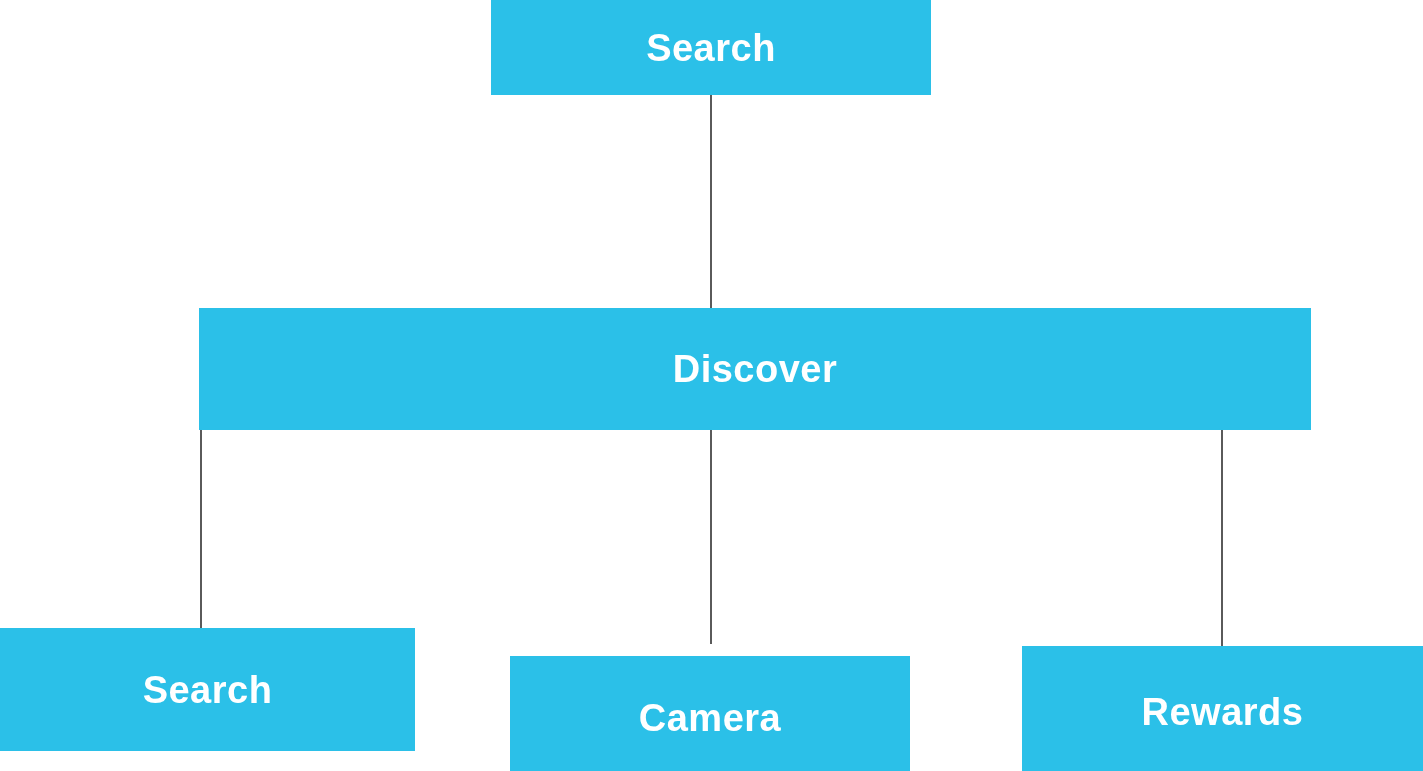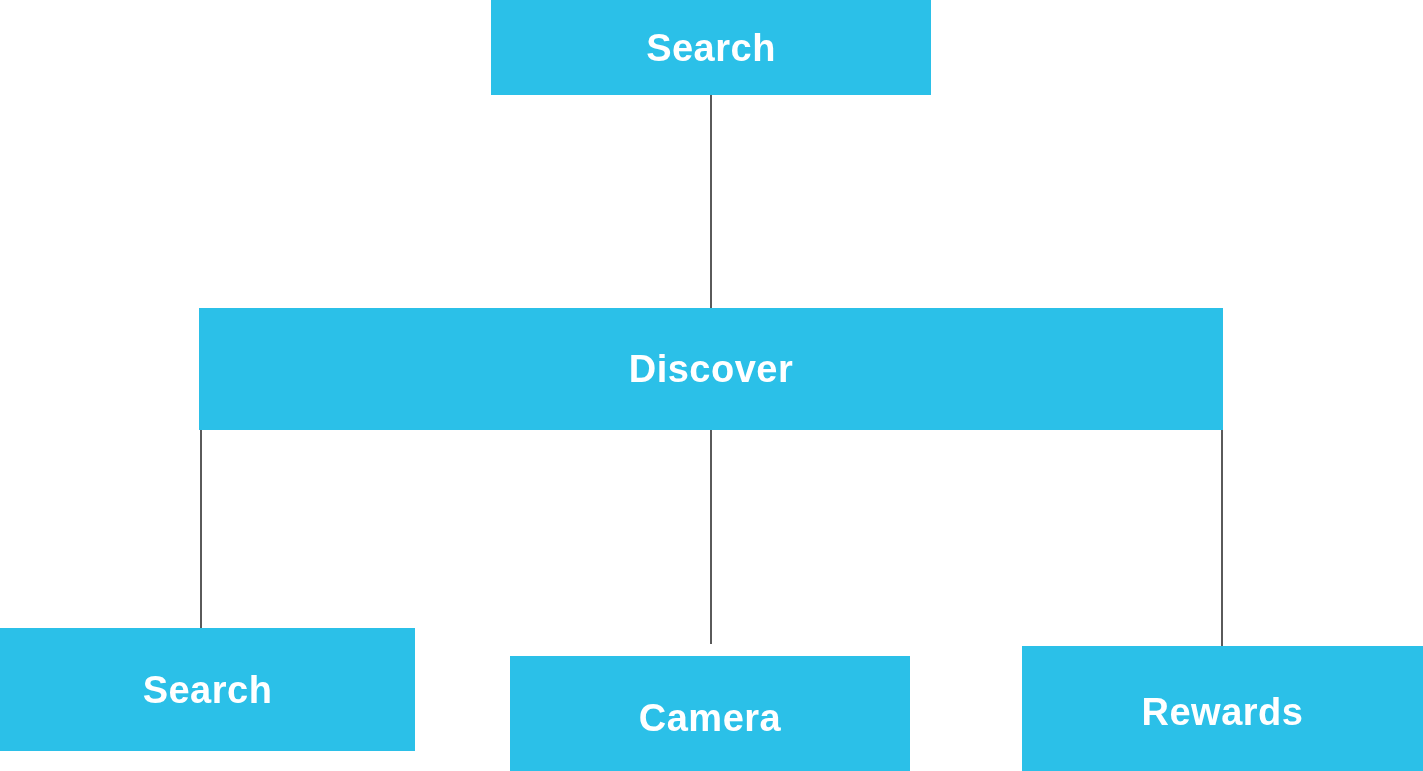--- a/index.html
+++ b/index.html
@@ -24,21 +24,21 @@
   }
   .node-label {
     color: #ffffff;
     font-weight: 700;
     font-size: 38px;
     letter-spacing: 0.5px;
     line-height: 1;
     user-select: none;
   }
   .node-login    { left: 491px;  top: 0;      width: 440px;  height: 95px;  }
-  .node-discover { left: 199px;  top: 308px;  width: 1024px; height: 122px; }
+  .node-discover { left: 199px;  top: 308px;  width: 1112px; height: 122px; }
   .node-search   { left: 0;      top: 628px;  width: 415px;  height: 123px; }
   .node-camera   { left: 510px;  top: 644px;  width: 400px;  height: 124px; margin-top: 12px; }
   .node-rewards  { left: 1022px; top: 646px;  width: 401px;  height: 125px; text-align: center; }
   .node-rewards .node-label { position: relative; top: 3px; }
   .connector {
     position: absolute;
     width: 2px;
     background: #5a5a5a;
   }
   .edge-login-discover  { left: 710px;  top: 95px;  height: 213px; }

